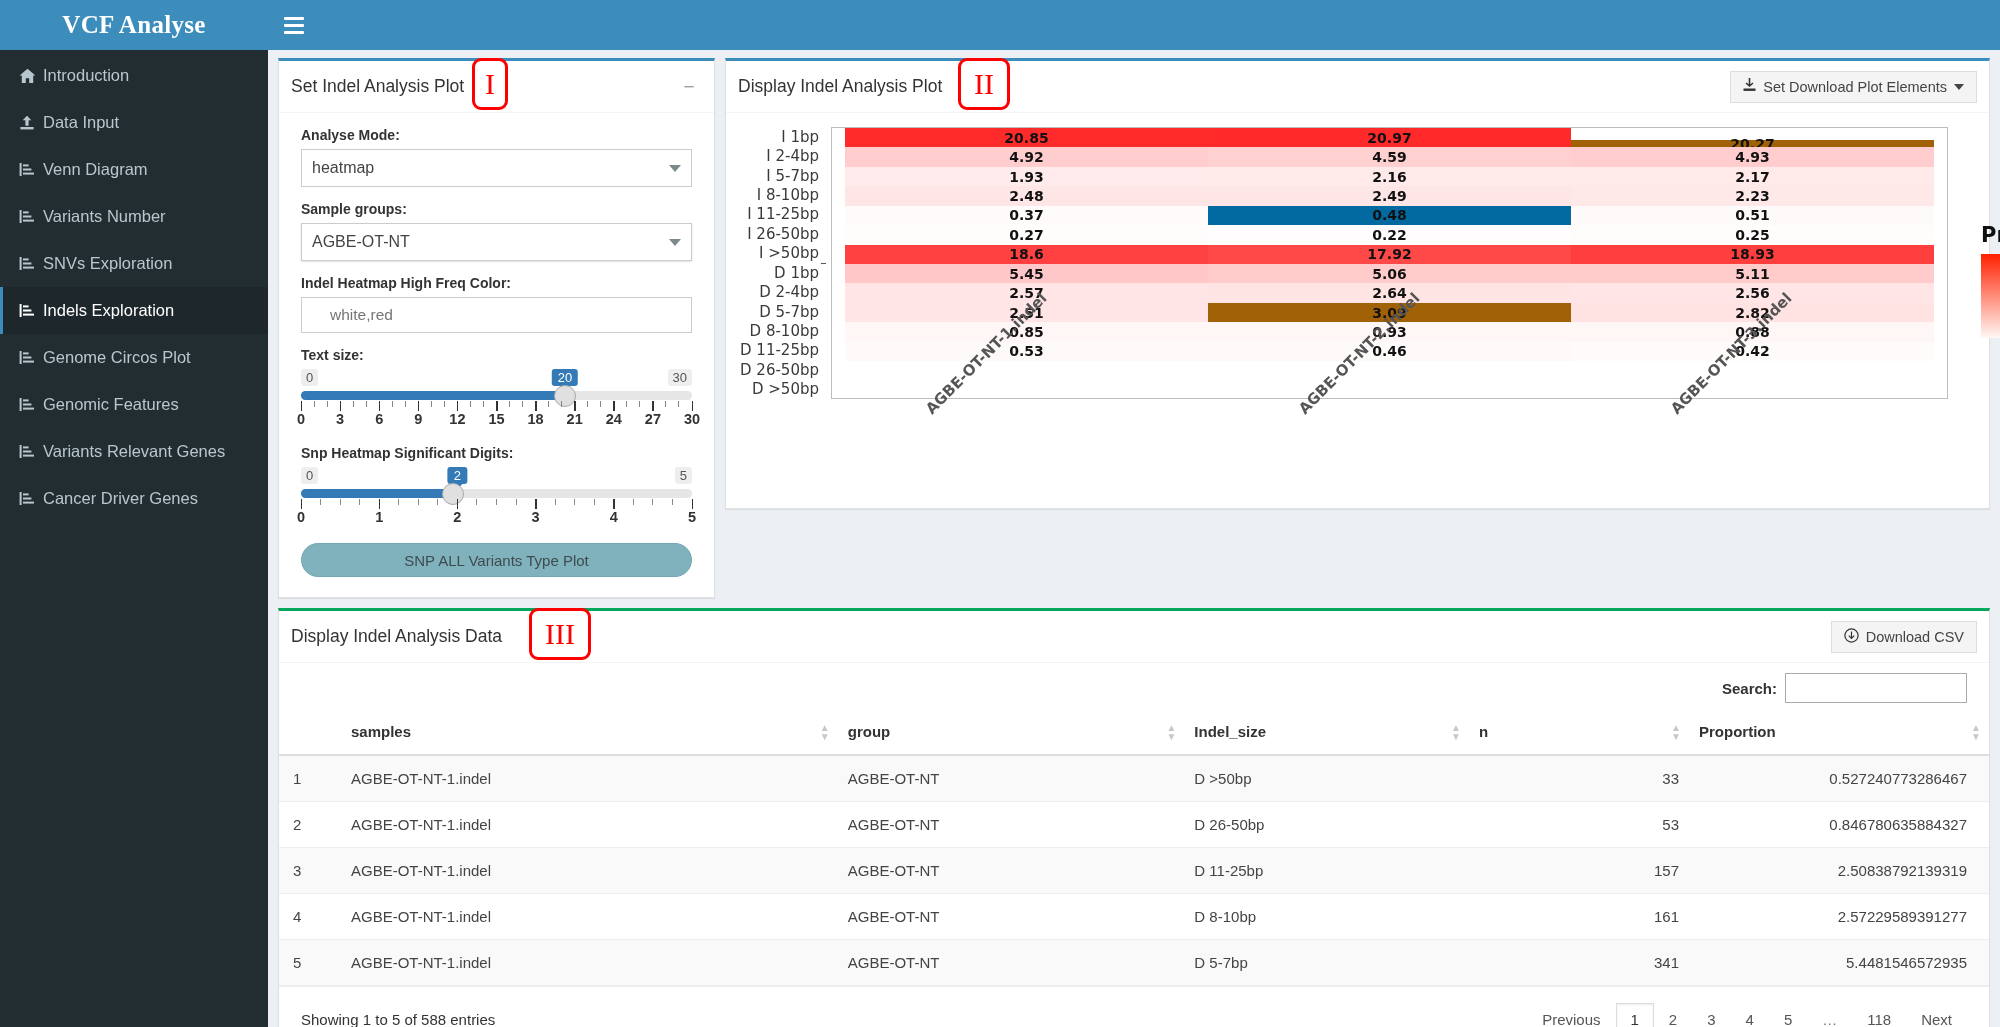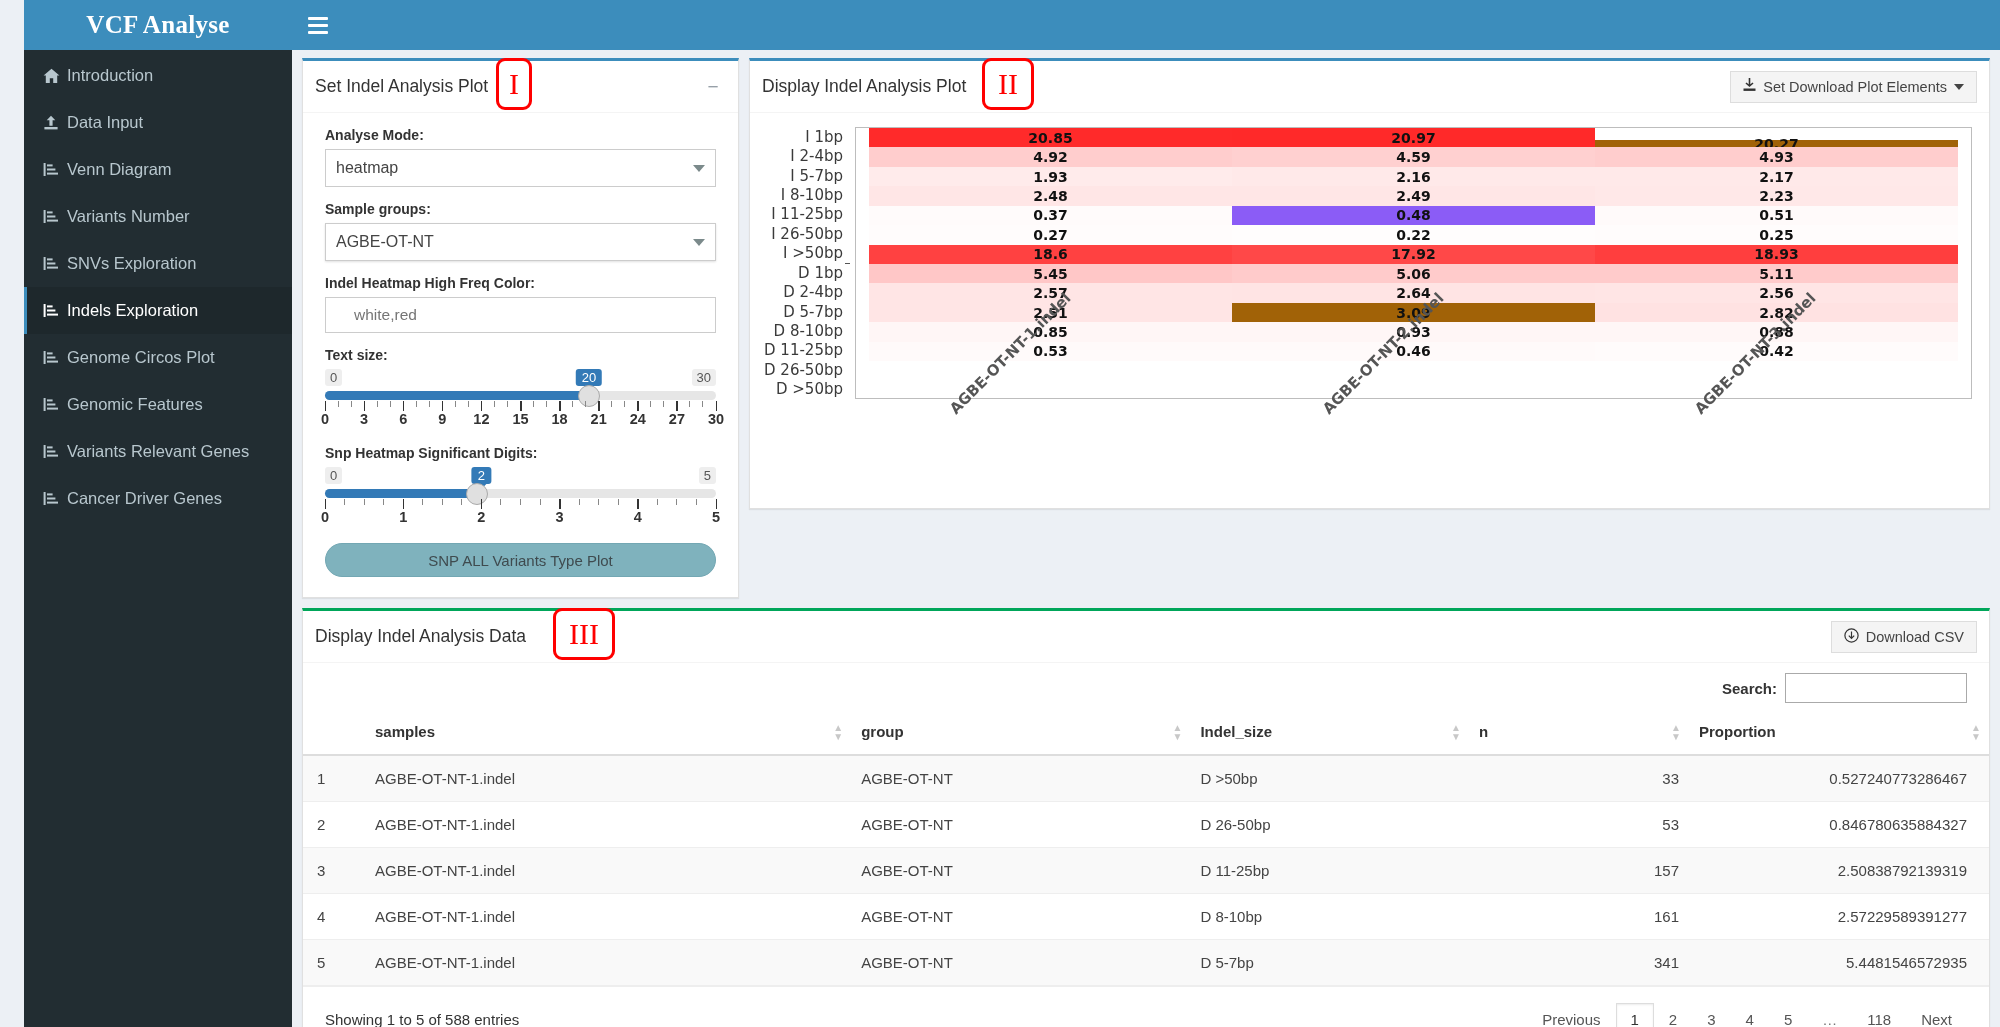--- a/index.html
+++ b/index.html
@@ -8,21 +8,21 @@
     font-family: "Liberation Sans", sans-serif;
     background: #ecf0f5;
     overflow: hidden;
   }
   .app { position: relative; width: 2000px; height: 1027px; display: flex; }
 
   
   .sidebar {
     width: 268px; min-width: 268px; height: 1027px;
     background: #222d32; color: #b8c7ce;
-    display: flex; flex-direction: column; margin-left: 24px;
+    display: flex; flex-direction: column;
   }
   .brand {
     height: 50px; background: #3c8dbc; color: #fff;
     display: flex; align-items: center; justify-content: center;
     font-family: "Liberation Serif", serif;
     font-weight: bold; font-size: 25px; letter-spacing: .3px;
   }
   .nav { padding-top: 2px; }
   .nav-item {
     display: flex; align-items: center; gap: 6px;
@@ -602,21 +602,21 @@
                     <div class="hm-cell" style="background: rgb(255, 233, 233);">2.16</div>
                     <div class="hm-cell" style="background: rgb(255, 233, 233);">2.17</div>
                   </div>
                   <div class="hm-row">
                     <div class="hm-cell" style="background: rgb(255, 230, 230);">2.48</div>
                     <div class="hm-cell" style="background: rgb(255, 230, 230);">2.49</div>
                     <div class="hm-cell" style="background: rgb(255, 232, 232);">2.23</div>
                   </div>
                   <div class="hm-row">
                     <div class="hm-cell" style="background: rgb(255, 251, 251);">0.37</div>
-                    <div class="hm-cell" style="background: #8b5cf6;">0.48</div>
+                    <div class="hm-cell" style="background: #0369a1;">0.48</div>
                     <div class="hm-cell" style="background: rgb(255, 250, 250);">0.51</div>
                   </div>
                   <div class="hm-row">
                     <div class="hm-cell" style="background: rgb(255, 252, 252);">0.27</div>
                     <div class="hm-cell" style="background: rgb(255, 253, 253);">0.22</div>
                     <div class="hm-cell" style="background: rgb(255, 252, 252);">0.25</div>
                   </div>
                   <div class="hm-row">
                     <div class="hm-cell" style="background: rgb(255, 65, 65);">18.6</div>
                     <div class="hm-cell" style="background: rgb(255, 72, 72);">17.92</div>

